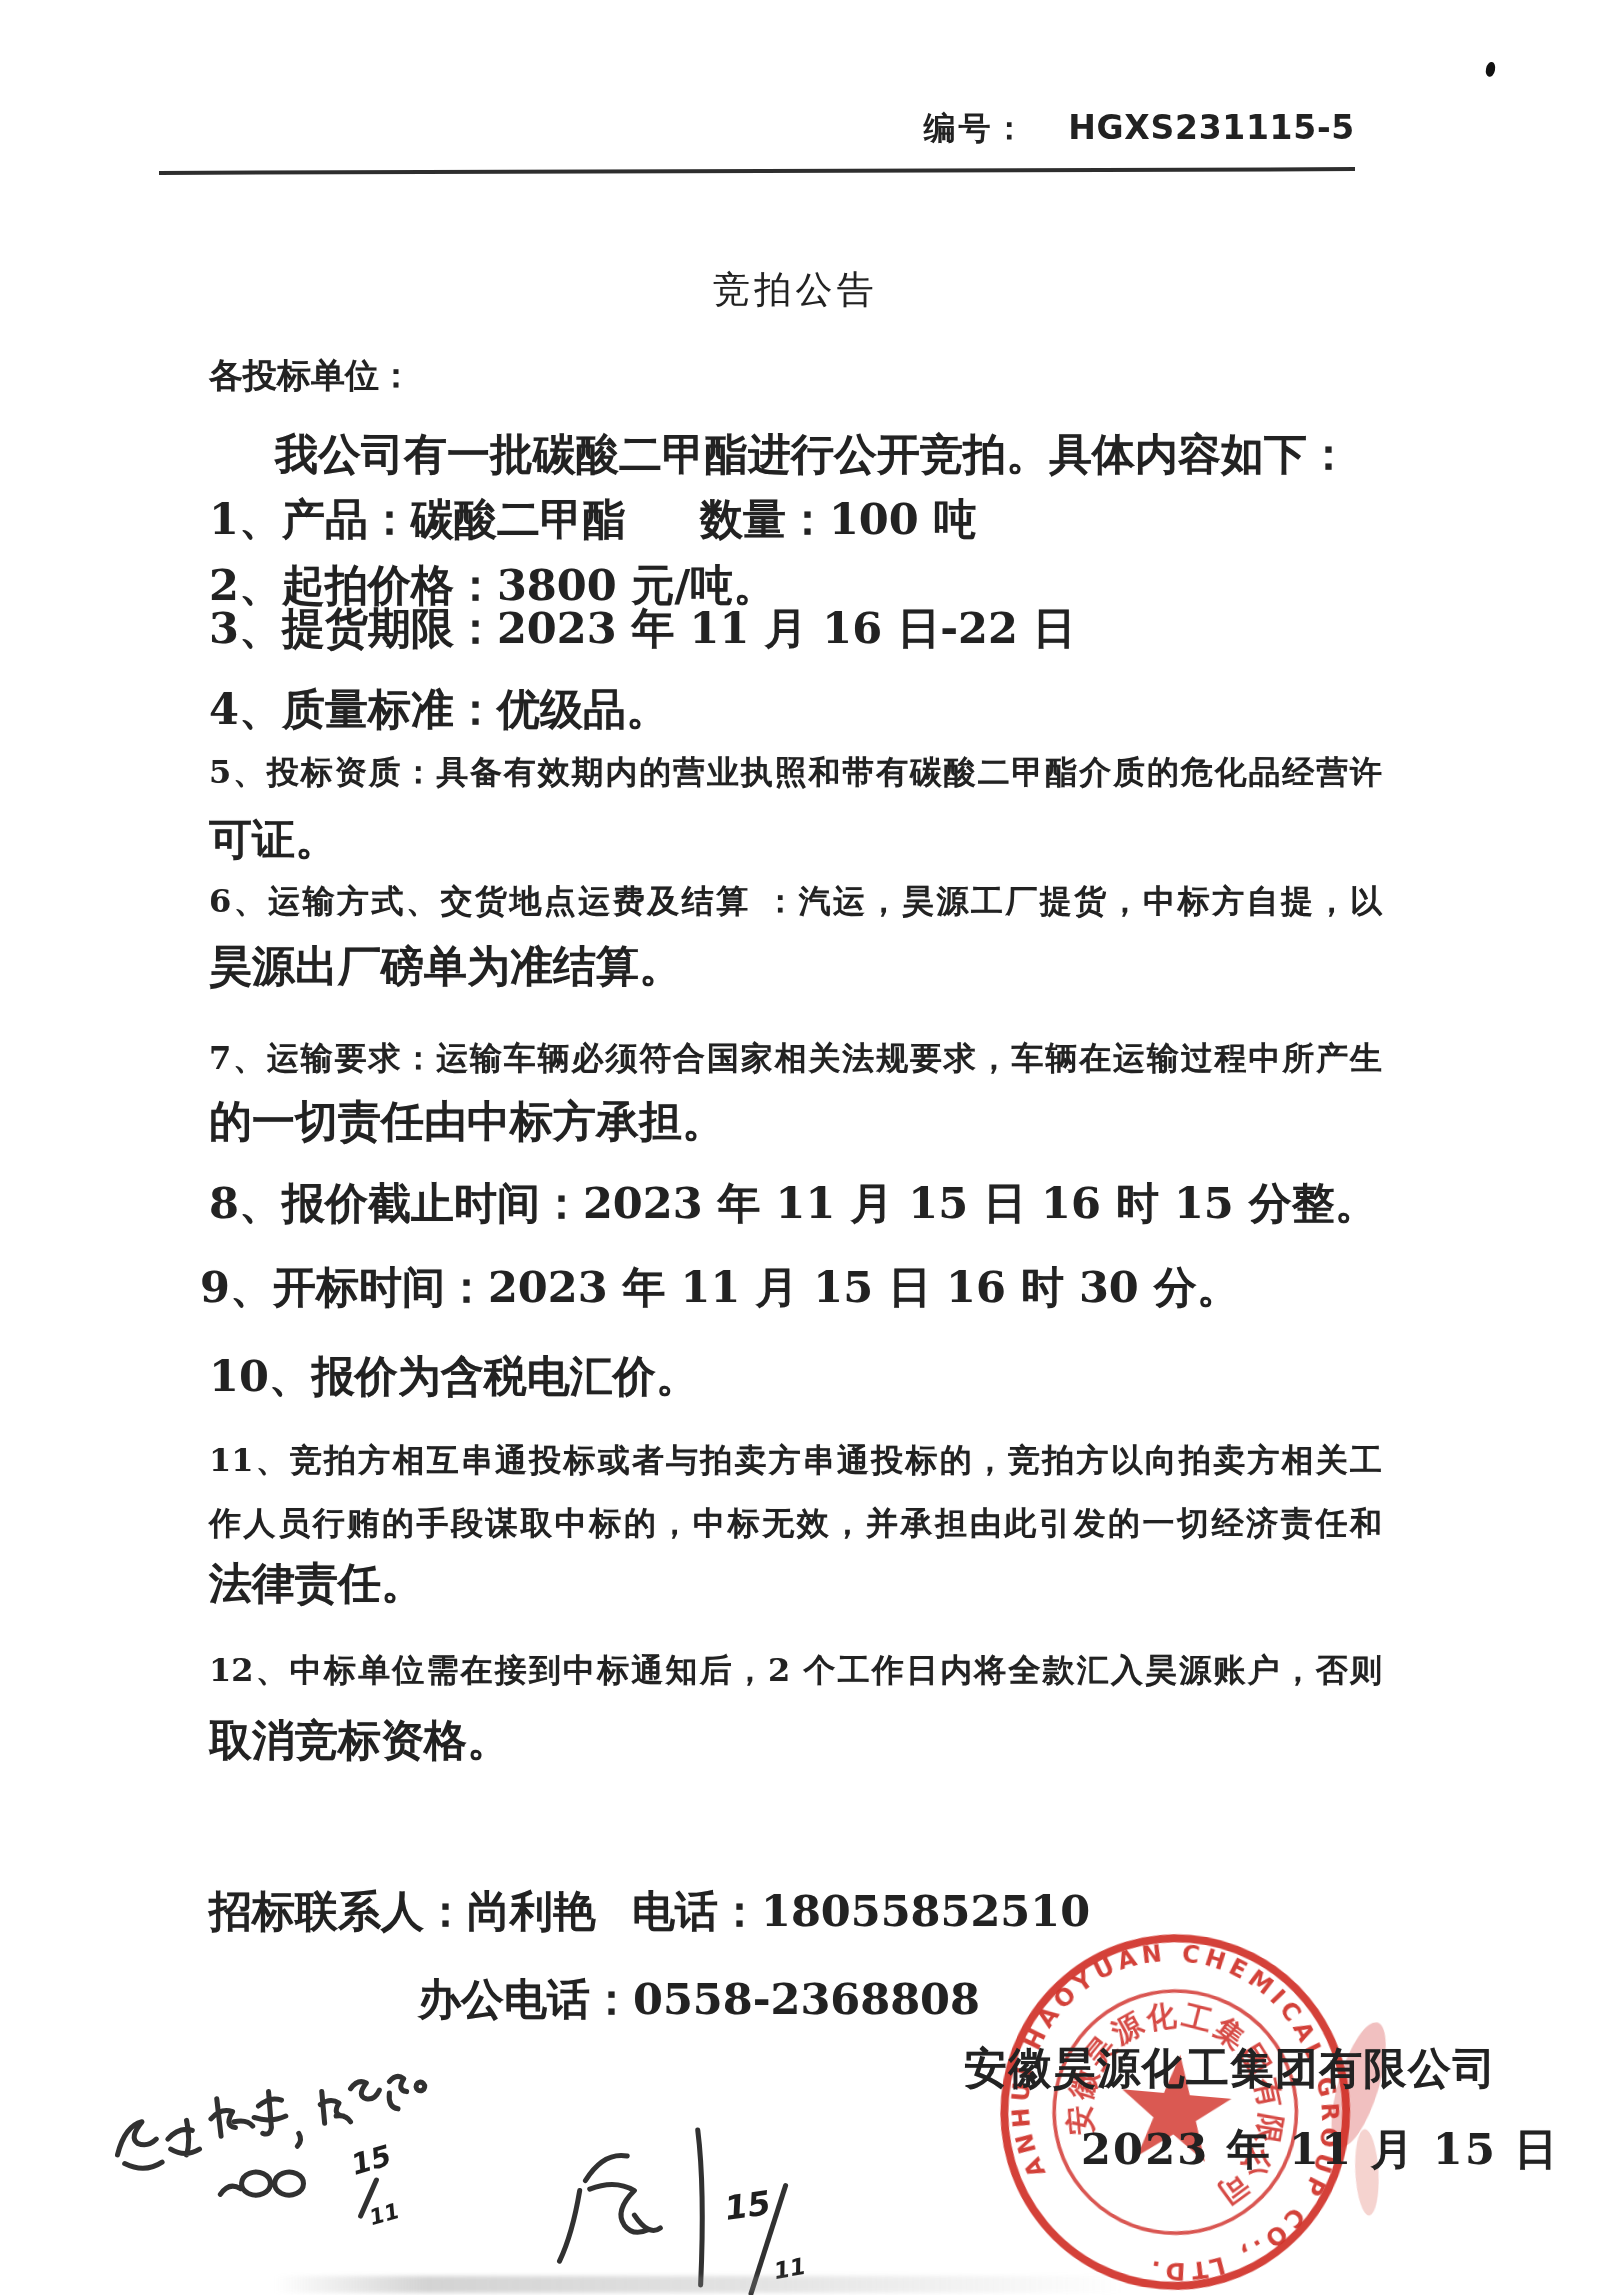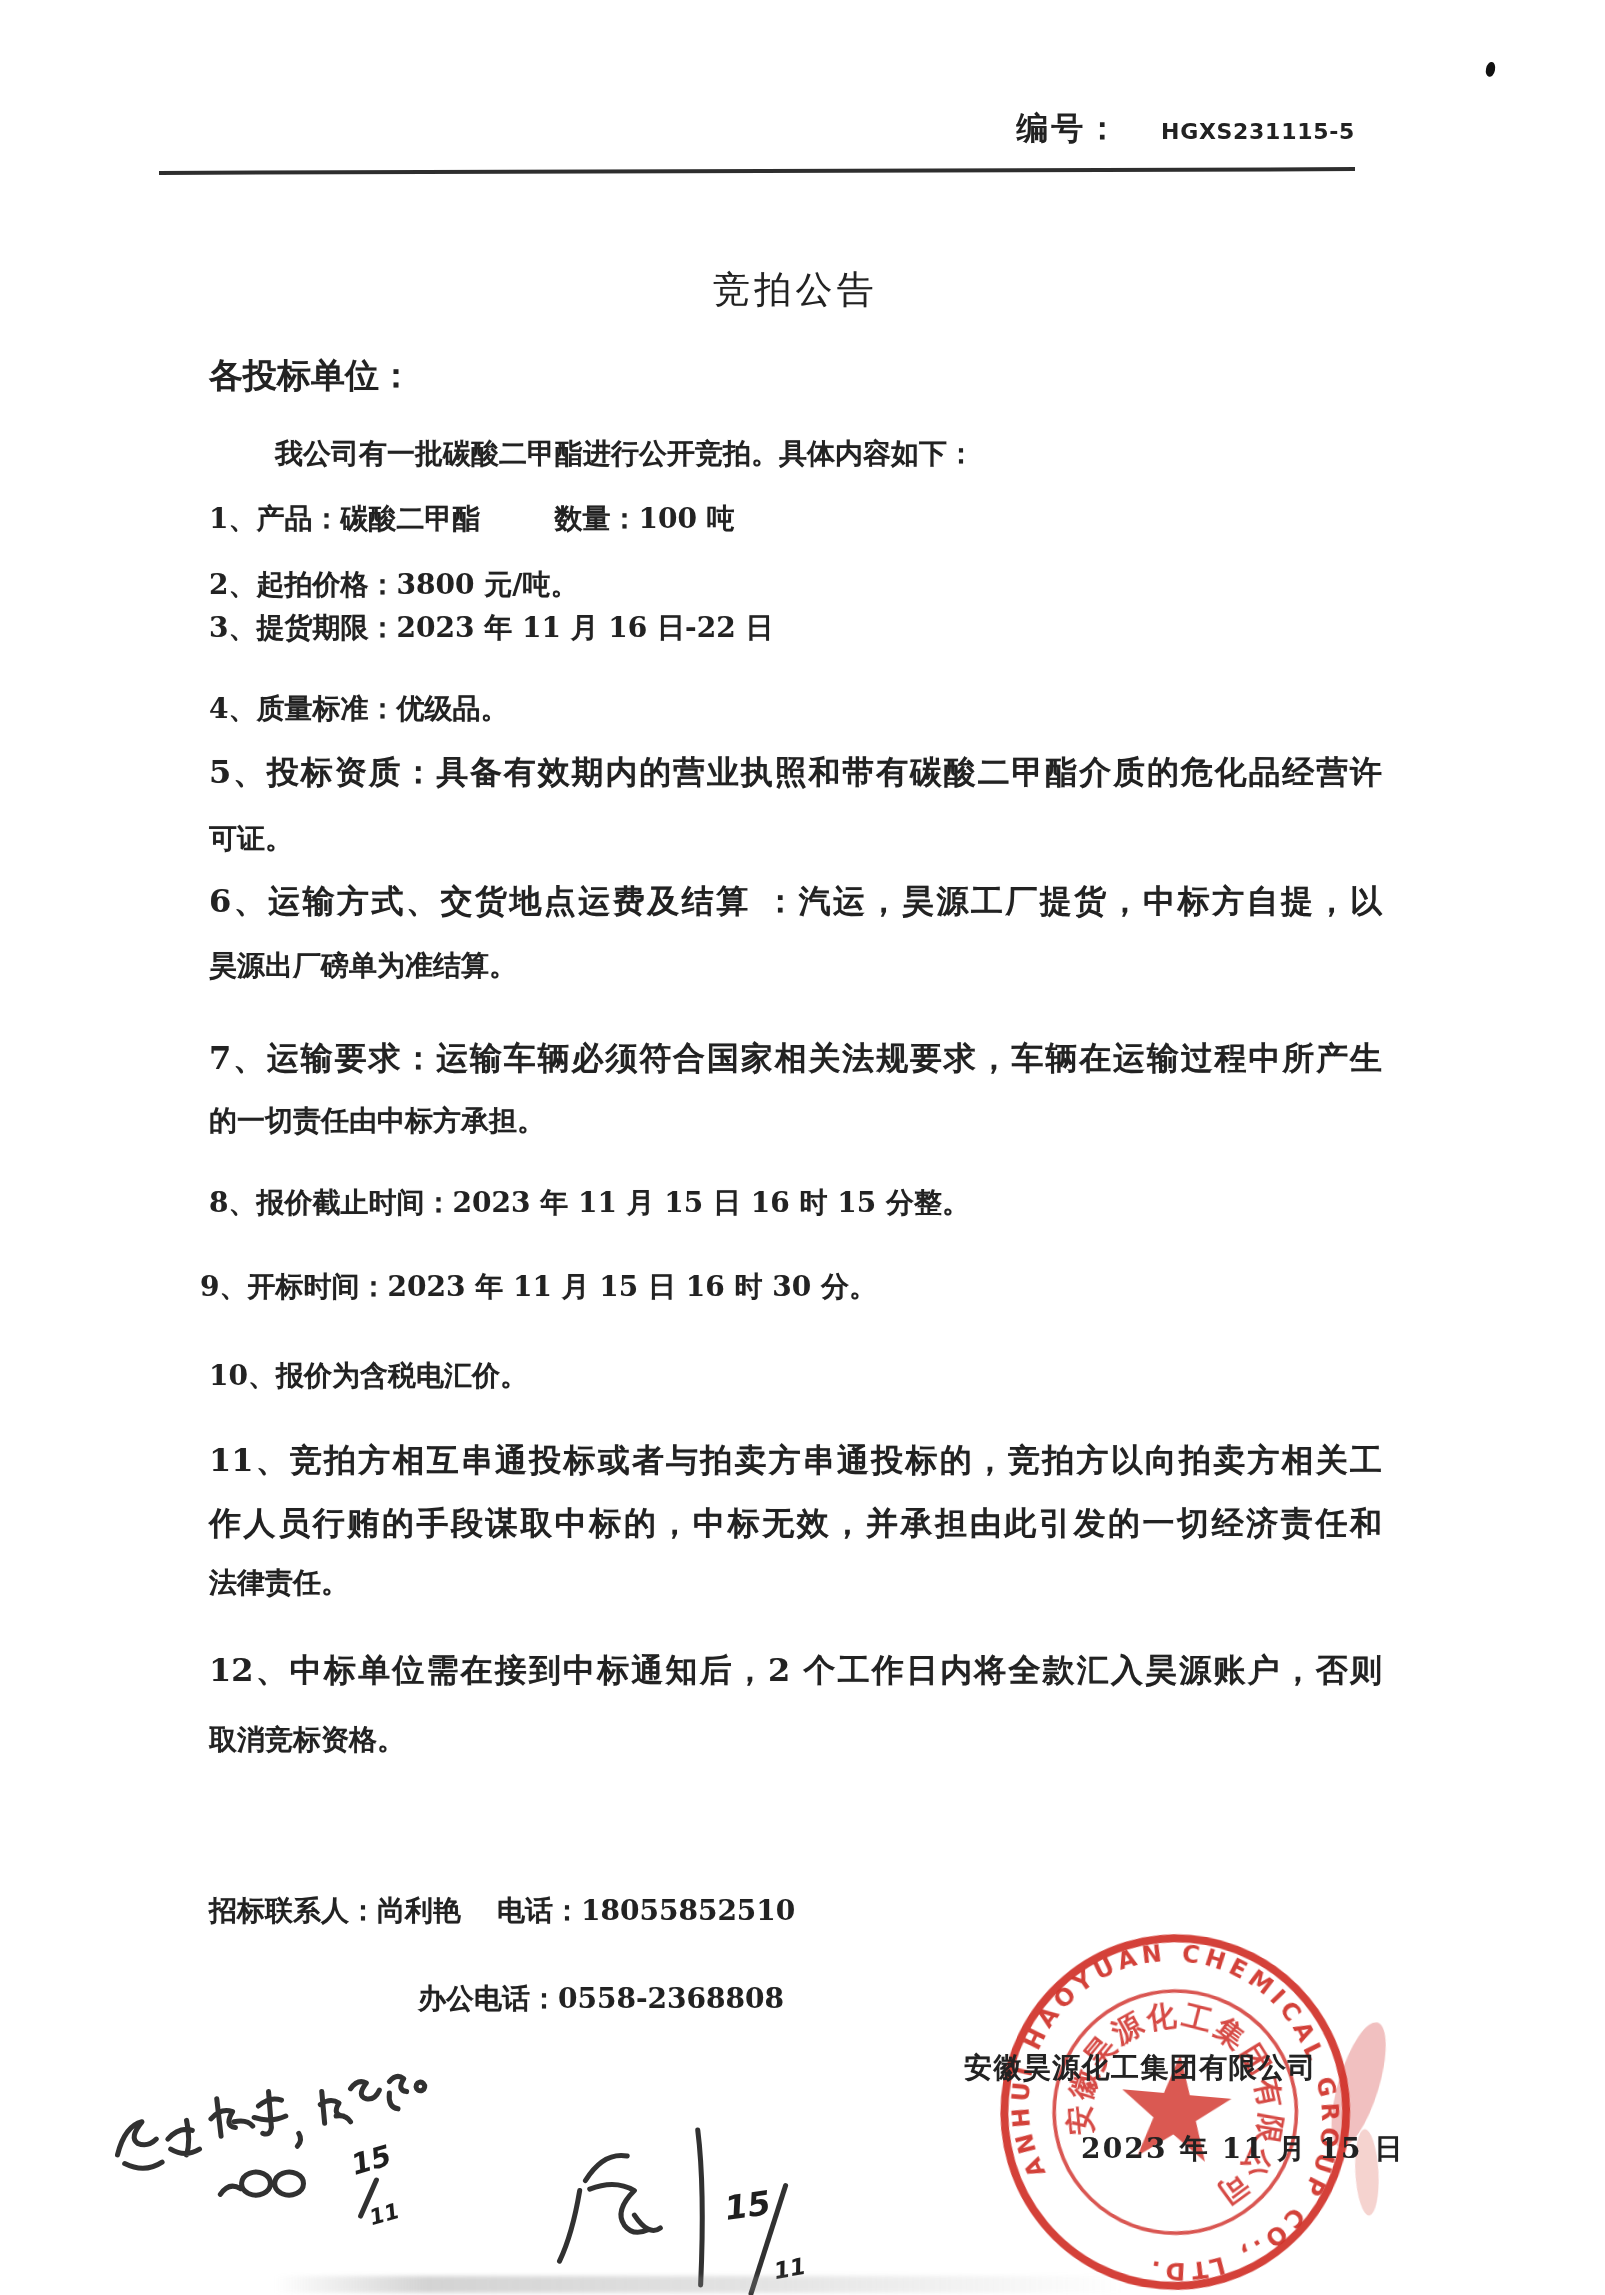--- a/index.html
+++ b/index.html
@@ -1,23 +1,23 @@
 <!DOCTYPE html>
 <html style="font-size:11.5px"><head>
 <meta charset="utf-8">
 <style>
   html,body{margin:0;padding:0;background:#ffffff;}
   .page{position:relative;width:1606px;height:2295px;background:#fff;overflow:hidden;
         font-family:"DejaVu Serif","DejaVu Sans",serif;color:#222;}
-  .line{position:absolute;font-weight:700;font-size:28px;line-height:40px;white-space:nowrap;
+  .line{position:absolute;font-weight:700;font-size:43px;line-height:40px;white-space:nowrap;
         text-shadow:0 0 0.7px rgba(0,0,0,0.25);}
   .jl{font-size:32px;width:1173px;white-space:normal;text-align:justify;text-align-last:justify;}
   .docnum{position:absolute;left:209px;top:107px;width:1146px;text-align:right;font-weight:700;}
   .docnum .lbl{font-size:32px;letter-spacing:2.9px;}
-  .docnum .code{font-family:"DejaVu Sans",sans-serif;font-size:22px;margin-left:40px;letter-spacing:0.7px;}
+  .docnum .code{font-family:"DejaVu Sans",sans-serif;font-size:33px;margin-left:40px;letter-spacing:0.7px;}
   .rule{position:absolute;left:159px;top:169px;width:1196px;height:3.6px;background:#2e2e2e;
         transform:rotate(-0.18deg);}
   .title{position:absolute;left:209px;top:265px;width:1173px;text-align:center;
          font-size:37px;font-weight:400;letter-spacing:4.3px;text-shadow:0 0 0.7px rgba(0,0,0,0.3);}
   .gap160{margin-left:74px;}
   .gap50{margin-left:36px;}
   .inkdot{position:absolute;left:1486px;top:62px;width:9.4px;height:15px;background:#111;
           border-radius:50%;transform:rotate(12deg);}
   .smear{position:absolute;left:274px;top:2276px;width:850px;height:17.3px;
          background:linear-gradient(90deg,rgba(150,150,150,0),rgba(140,140,140,0.38) 18%,rgba(150,150,150,0.25) 60%,rgba(160,160,160,0));

